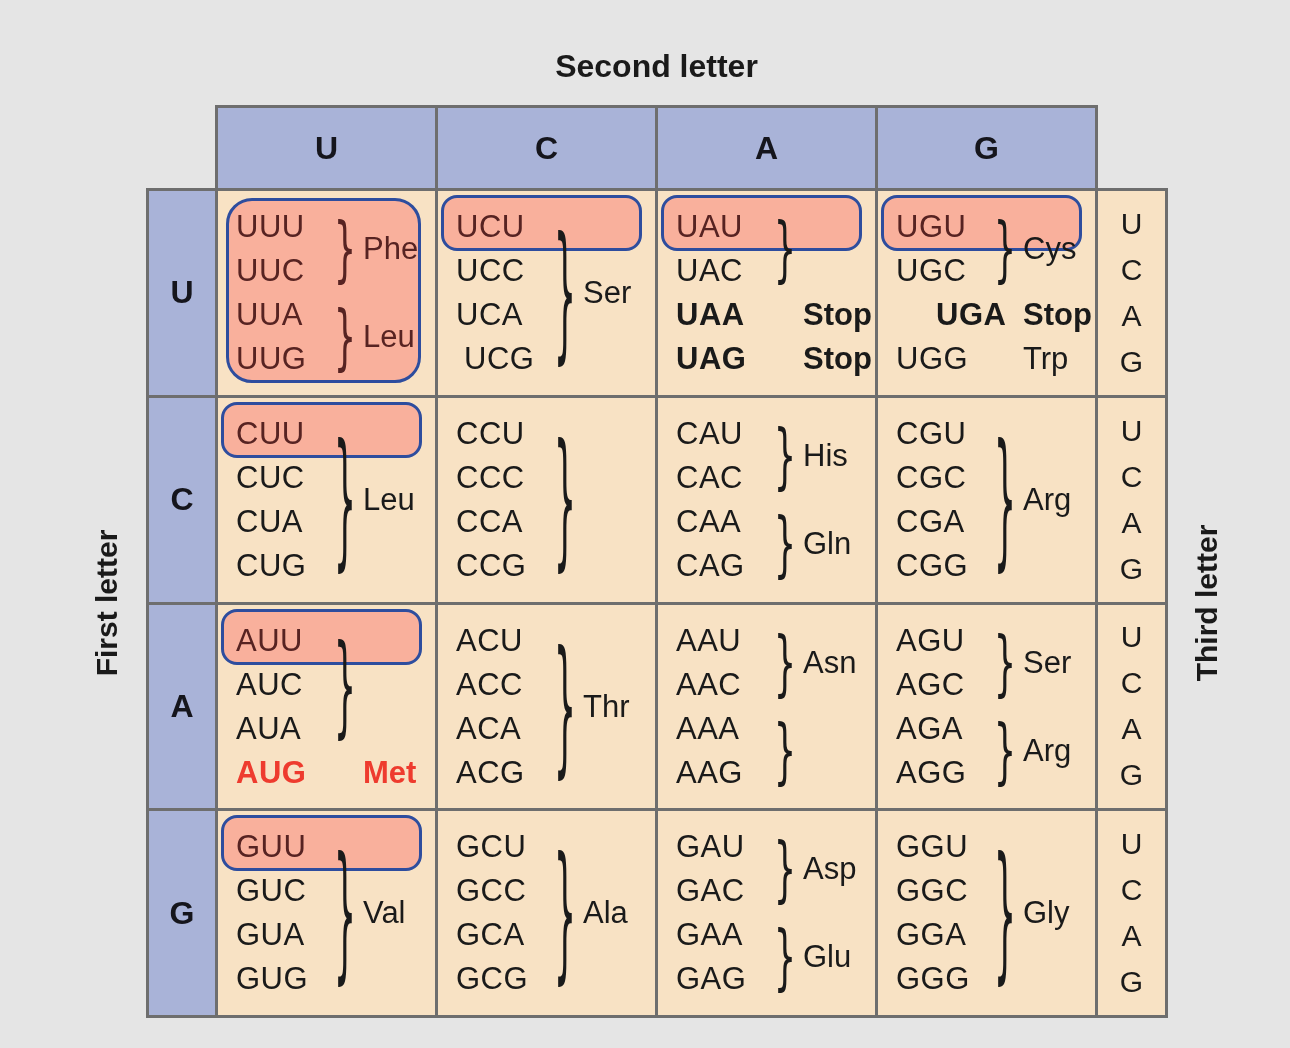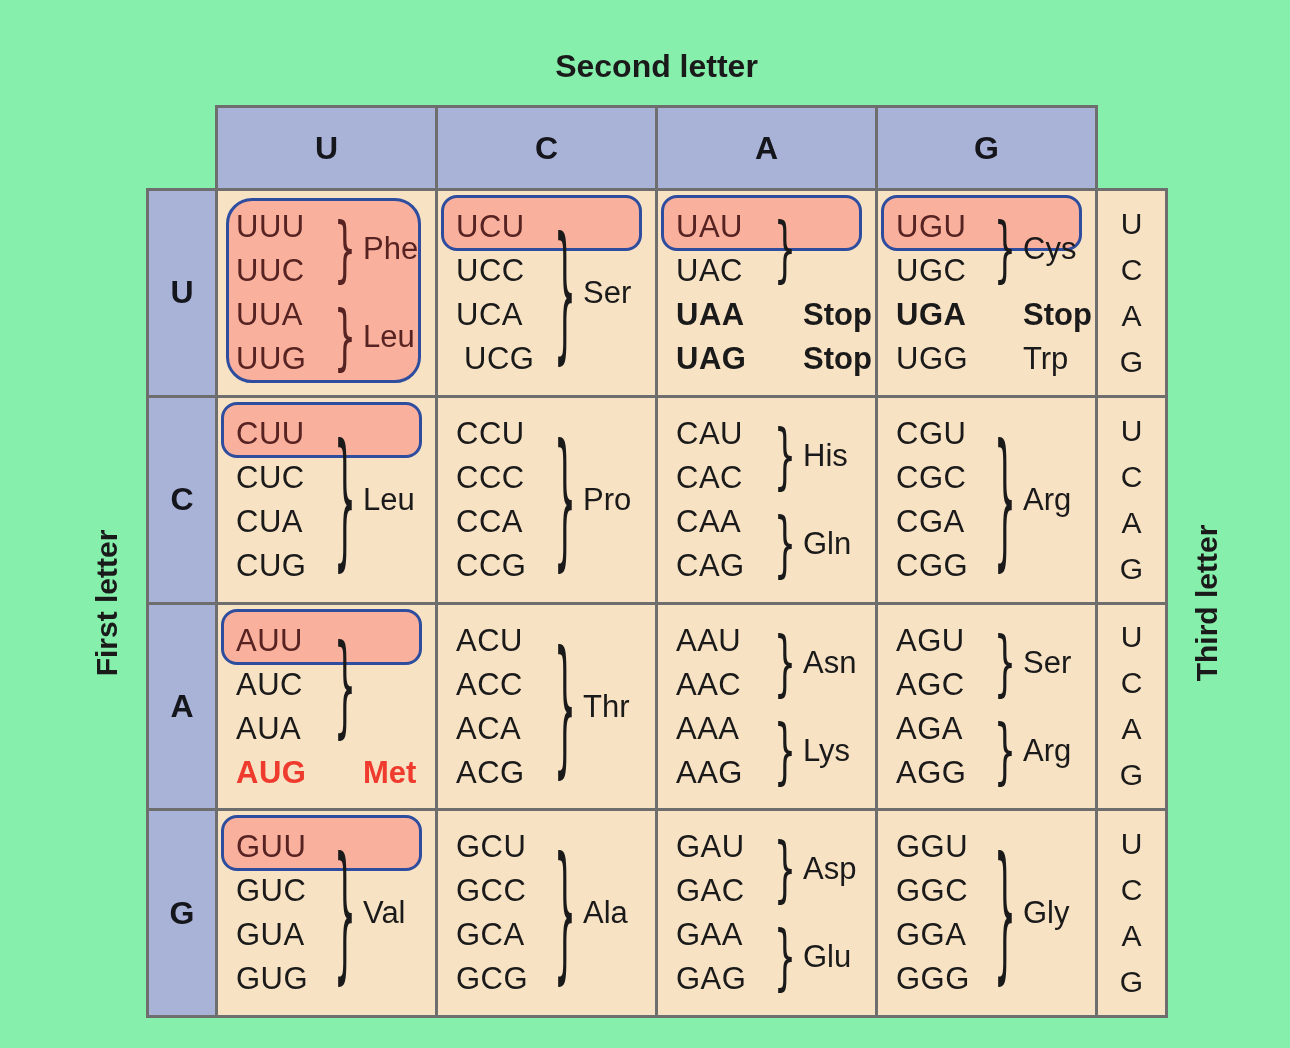--- a/index.html
+++ b/index.html
@@ -1,17 +1,17 @@
 <!DOCTYPE html>
 <html><head>
 <meta charset="utf-8">
 <style>
   html,body{margin:0;padding:0;background:#ffffff;}
   #canvas{
-    position:relative;width:1290px;height:1048px;background:#86efac;
+    position:relative;width:1290px;height:1048px;background:#e5e5e5;
     font-family:"Liberation Sans","DejaVu Sans",sans-serif;
     color:var(--ink);overflow:hidden;
   }
   .title{
     position:absolute;left:215px;top:48px;width:883px;text-align:center;
     font-size:32px;font-weight:bold;color:#1a1a1a;
   }
   .side-label{
     position:absolute;font-size:30px;font-weight:bold;color:#1a1a1a;
     white-space:nowrap;transform:translate(-50%,-50%) rotate(-90deg);
@@ -152,21 +152,21 @@
       </div>
       <div class="cell">
         <div class="hl hl-line1"></div>
         <div class="cell-grid">
           <div class="codon maroon" style="grid-area: 1 / 1; text-align: center;">UGU</div>
           <div class="codon " style="grid-area: 2 / 1;">UGC</div>
           <div class="bracewrap" style="grid-area: 1 / 2 / span 2;">
             <div class="brace b2">}</div>
           </div>
           <div class="aname " style="grid-area: 1 / 3 / span 2;">Cys</div>
-          <div class="codon bold" style="grid-area: 3 / 1;">UGA</div>
+          <div class="codon bold" style="grid-area: 3 / 1; margin-left: 40px;">UGA</div>
           <div class="aname bold" style="grid-area: 3 / 3 / span 1;">Stop</div>
           <div class="codon " style="grid-area: 4 / 1;">UGG</div>
           <div class="aname " style="grid-area: 4 / 3 / span 1;">Trp</div>
         </div>
       </div>
       <div class="cell">
         <div class="hl hl-line1"></div>
         <div class="cell-grid">
           <div class="codon maroon" style="grid-area: 1 / 1;">CUU</div>
           <div class="codon " style="grid-area: 2 / 1;">CUC</div>
@@ -180,21 +180,20 @@
       </div>
       <div class="cell">
         <div class="cell-grid">
           <div class="codon " style="grid-area: 1 / 1;">CCU</div>
           <div class="codon " style="grid-area: 2 / 1;">CCC</div>
           <div class="codon " style="grid-area: 3 / 1;">CCA</div>
           <div class="codon " style="grid-area: 4 / 1;">CCG</div>
           <div class="bracewrap" style="grid-area: 1 / 2 / span 4;">
             <div class="brace b4">}</div>
           </div>
-          <div class="aname " style="grid-area: 1 / 3 / span 4;">Pro</div>
         </div>
       </div>
       <div class="cell">
         <div class="cell-grid">
           <div class="codon " style="grid-area: 1 / 1;">CAU</div>
           <div class="codon " style="grid-area: 2 / 1;">CAC</div>
           <div class="bracewrap" style="grid-area: 1 / 2 / span 2;">
             <div class="brace b2">}</div>
           </div>
           <div class="aname " style="grid-area: 1 / 3 / span 2;">His</div>
@@ -249,21 +248,20 @@
           <div class="codon " style="grid-area: 2 / 1;">AAC</div>
           <div class="bracewrap" style="grid-area: 1 / 2 / span 2;">
             <div class="brace b2">}</div>
           </div>
           <div class="aname " style="grid-area: 1 / 3 / span 2;">Asn</div>
           <div class="codon " style="grid-area: 3 / 1;">AAA</div>
           <div class="codon " style="grid-area: 4 / 1;">AAG</div>
           <div class="bracewrap" style="grid-area: 3 / 2 / span 2;">
             <div class="brace b2">}</div>
           </div>
-          <div class="aname " style="grid-area: 3 / 3 / span 2;">Lys</div>
         </div>
       </div>
       <div class="cell">
         <div class="cell-grid">
           <div class="codon " style="grid-area: 1 / 1;">AGU</div>
           <div class="codon " style="grid-area: 2 / 1;">AGC</div>
           <div class="bracewrap" style="grid-area: 1 / 2 / span 2;">
             <div class="brace b2">}</div>
           </div>
           <div class="aname " style="grid-area: 1 / 3 / span 2;">Ser</div>

